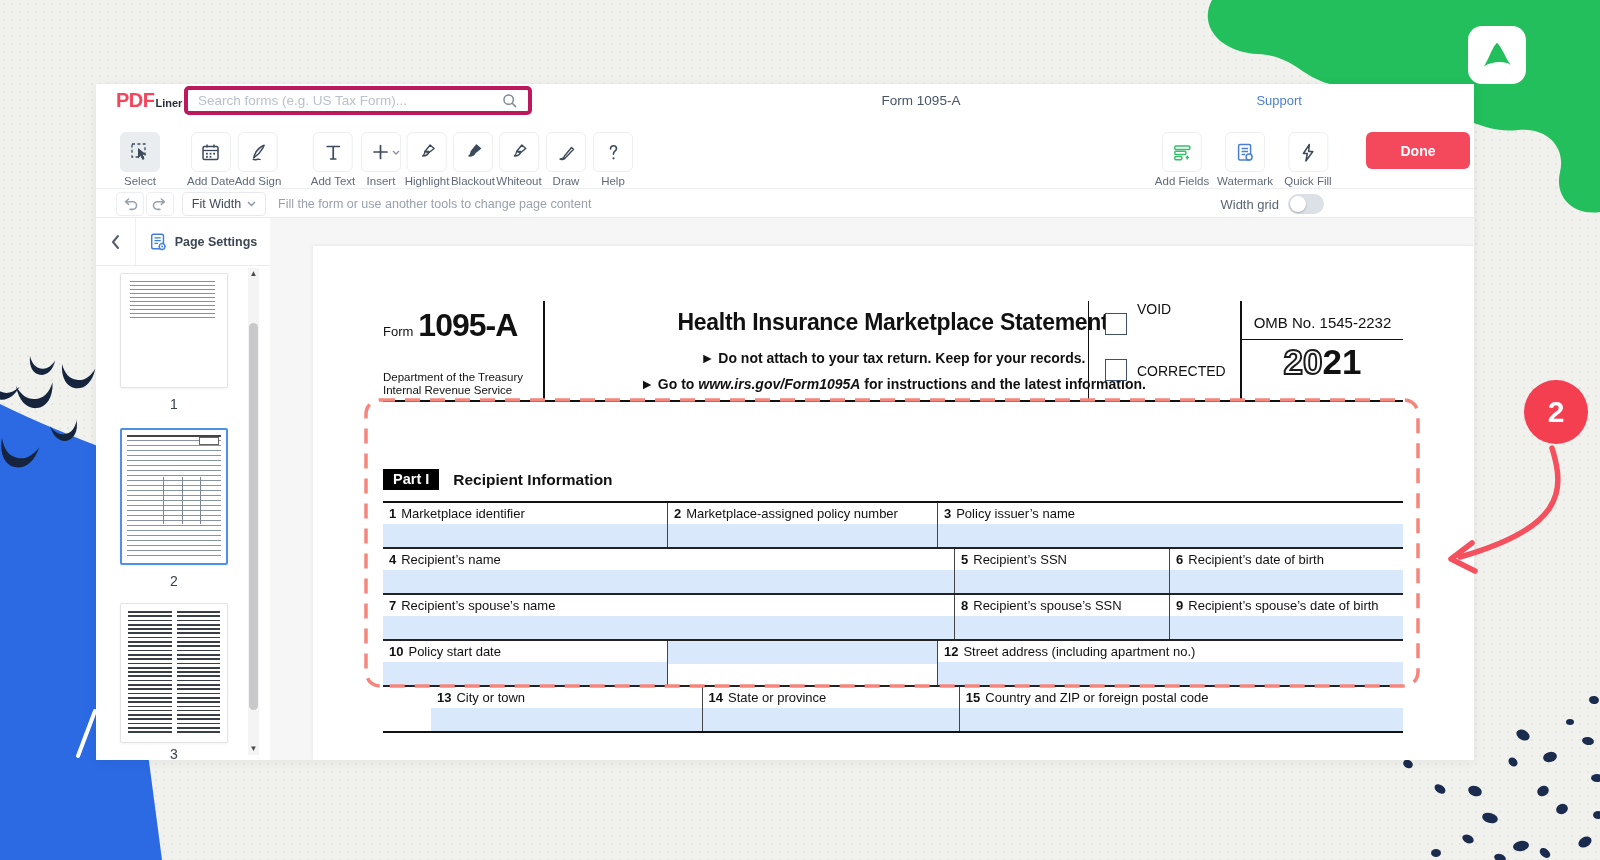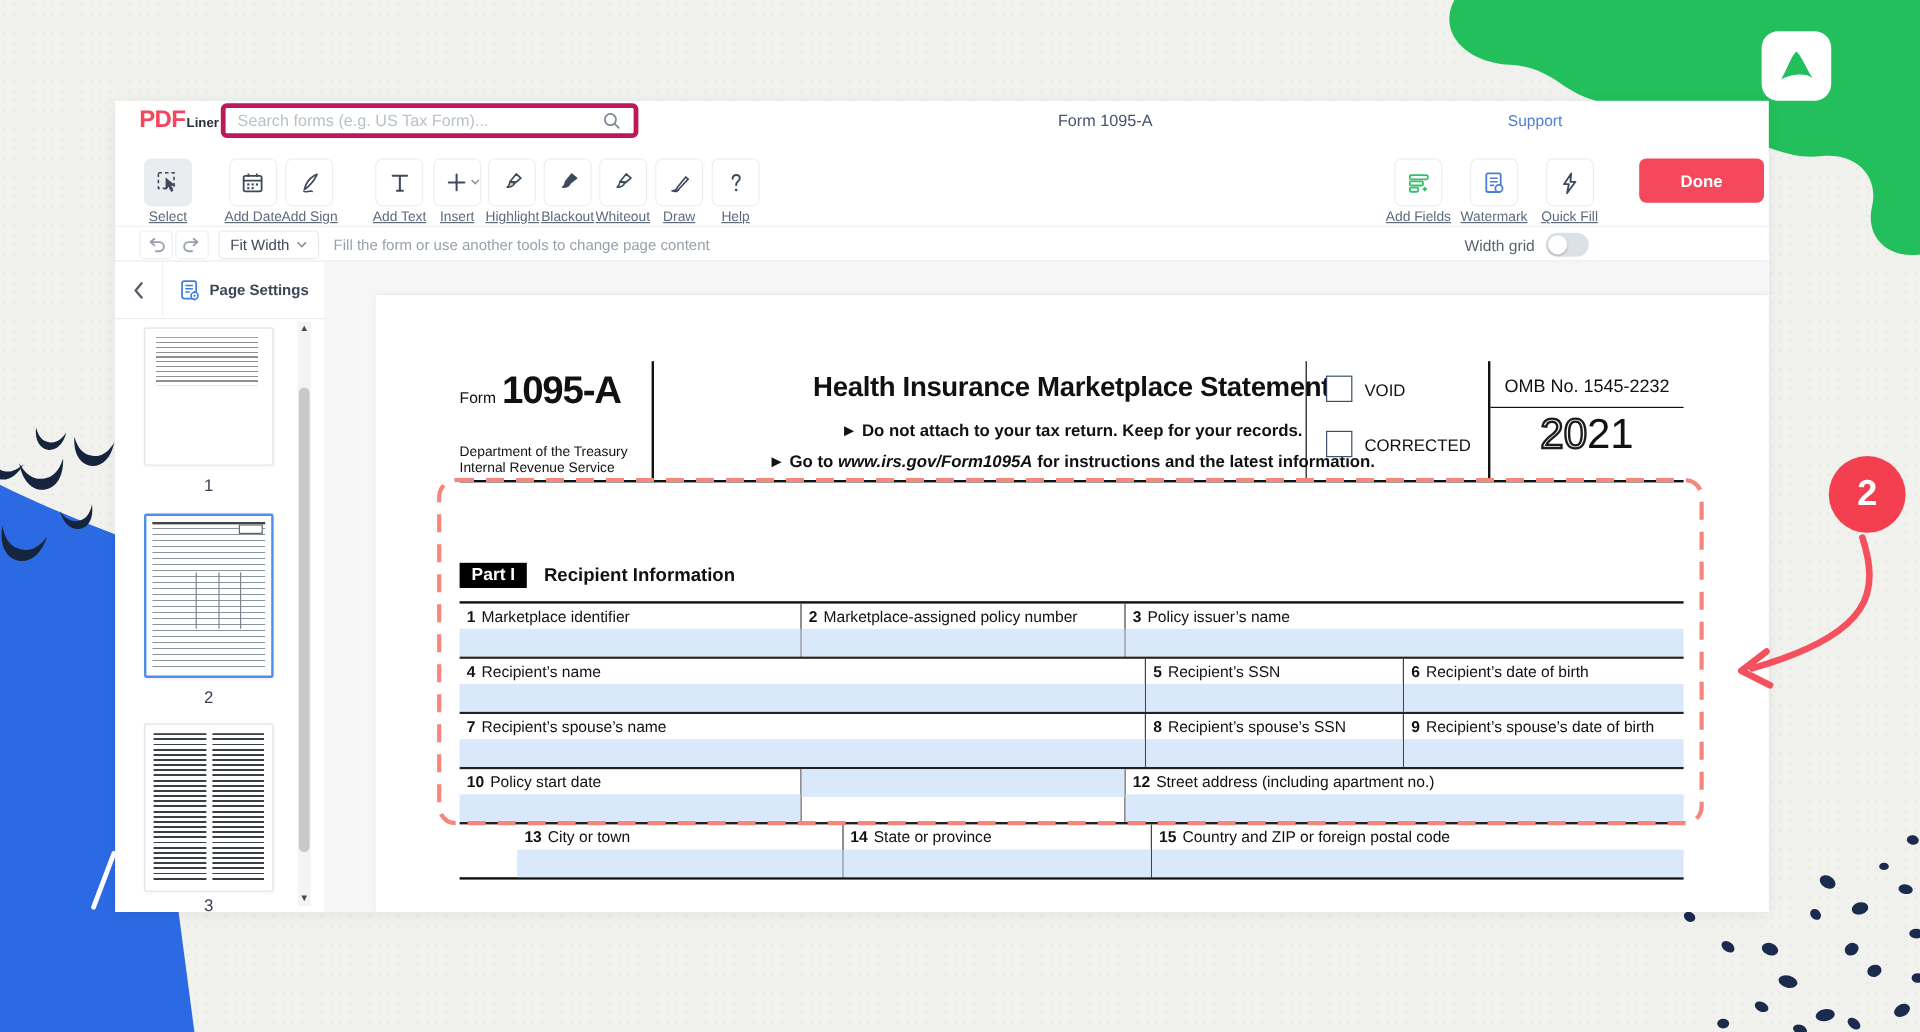--- a/index.html
+++ b/index.html
@@ -34,21 +34,21 @@
   .doc-title { position:absolute; left:760px; top:9px; width:130px; text-align:center;
     font-size:13.5px; color:#47546a; }
   .support { position:absolute; right:172px; top:9px; font-size:13px; color:#4d7fd1; cursor:pointer; }
 
   
   .toolbar { position:relative; height:70px; }
   .tool { position:absolute; top:14px; display:flex; flex-direction:column; align-items:center; cursor:pointer; transform:translateX(-50%); }
   .tool-ic { width:40px; height:40px; border:1px solid #eceef1; border-radius:6px;
     display:flex; align-items:center; justify-content:center; background:#fff; }
   .tool.active .tool-ic { background:#e9edf0; border-color:#e9edf0; }
-  .tool-lb { margin-top:3px; font-size:11.5px; color:#5f6b7a; white-space:nowrap;text-decoration:underline; }
+  .tool-lb { margin-top:3px; font-size:11.5px; color:#5f6b7a; white-space:nowrap; }
   .ins-chev { position:absolute; margin-left:30px; margin-top:-2px; }
   .done-btn { position:absolute; right:4px; top:14px; width:104px; height:37px; background:#f4485c;
     color:#fff; font-weight:bold; font-size:14px; border:none; border-radius:6px; cursor:pointer;
     font-family:"Liberation Sans",sans-serif; }
 
   
   .subbar { position:relative; height:30px; border-top:1px solid #edeff1; border-bottom:1px solid #e8eaed;
     display:flex; align-items:center; }
   .histbtn { position:absolute; width:28px; height:24px; top:3px; border:1px solid #eceef1; border-radius:4px;
     background:#fff; display:flex; align-items:center; justify-content:center; cursor:pointer; }
@@ -102,25 +102,25 @@
   .dept { position:absolute; bottom:3px; left:0; font-size:11.5px; line-height:13px; }
   .hi-title { position:absolute; left:170px; top:8px; width:680px; text-align:center;
     font-size:23px; font-weight:bold; letter-spacing:-0.3px; }
   .hi-i1 { position:absolute; left:170px; top:49px; width:680px; text-align:center; font-size:14px; font-weight:bold; }
   .hi-i2 { position:absolute; left:150px; top:75px; width:720px; text-align:center; font-size:14px; font-weight:bold; }
   .hi-i2 .url { font-style:italic; }
   .vc-col { position:absolute; left:705px; top:0; width:152px; height:100%; border-left:1.5px solid #111; }
   .cb { position:absolute; left:16px; width:22px; height:22px; border:1.5px solid #3e4f6b; background:#fff; cursor:pointer; }
   .cb1 { top:12px; } .cb2 { top:58px; }
   .cb-lb { position:absolute; left:48px; font-size:14px; }
-  .cl1 { top:16px;text-align:center; } .cl2 { top:62px; }
+  .cl1 { top:0;text-align:center; } .cl2 { top:62px; }
   .omb-col { position:absolute; left:857px; top:0; width:163px; height:100%; border-left:2px solid #111; }
   .omb { text-align:center; font-size:15px; padding-top:13px; }
   .omb-rule { margin-top:8px; border-top:1.5px solid #111; }
-  .year { text-align:center; font-size:35px; font-weight:normal; letter-spacing:0; margin-top:2px; }
+  .year { text-align:center; font-size:35px; font-weight:bold; letter-spacing:0; margin-top:2px; }
   .yr-o { color:#fff; -webkit-text-stroke:2px #1c1c1c; }
 
   .part-row { position:absolute; left:0; display:flex; align-items:center; }
   .part-badge { background:#000; color:#fff; font-weight:bold; font-size:14.5px; padding:2px 10px 3px; }
   .part-title { font-weight:bold; font-size:15.5px; margin-left:14px; }
   .p1-row { top:168px; } .p2-row { top:460px;flex-direction:column; }
 
   .ftable { position:absolute; left:0; top:200px; width:1020px; border-top:2.5px solid #111; border-bottom:2.5px solid #111; }
   .frow { display:flex; border-bottom:2px solid #222; }
   .frow:last-child { border-bottom:none;margin-left:48px; }

